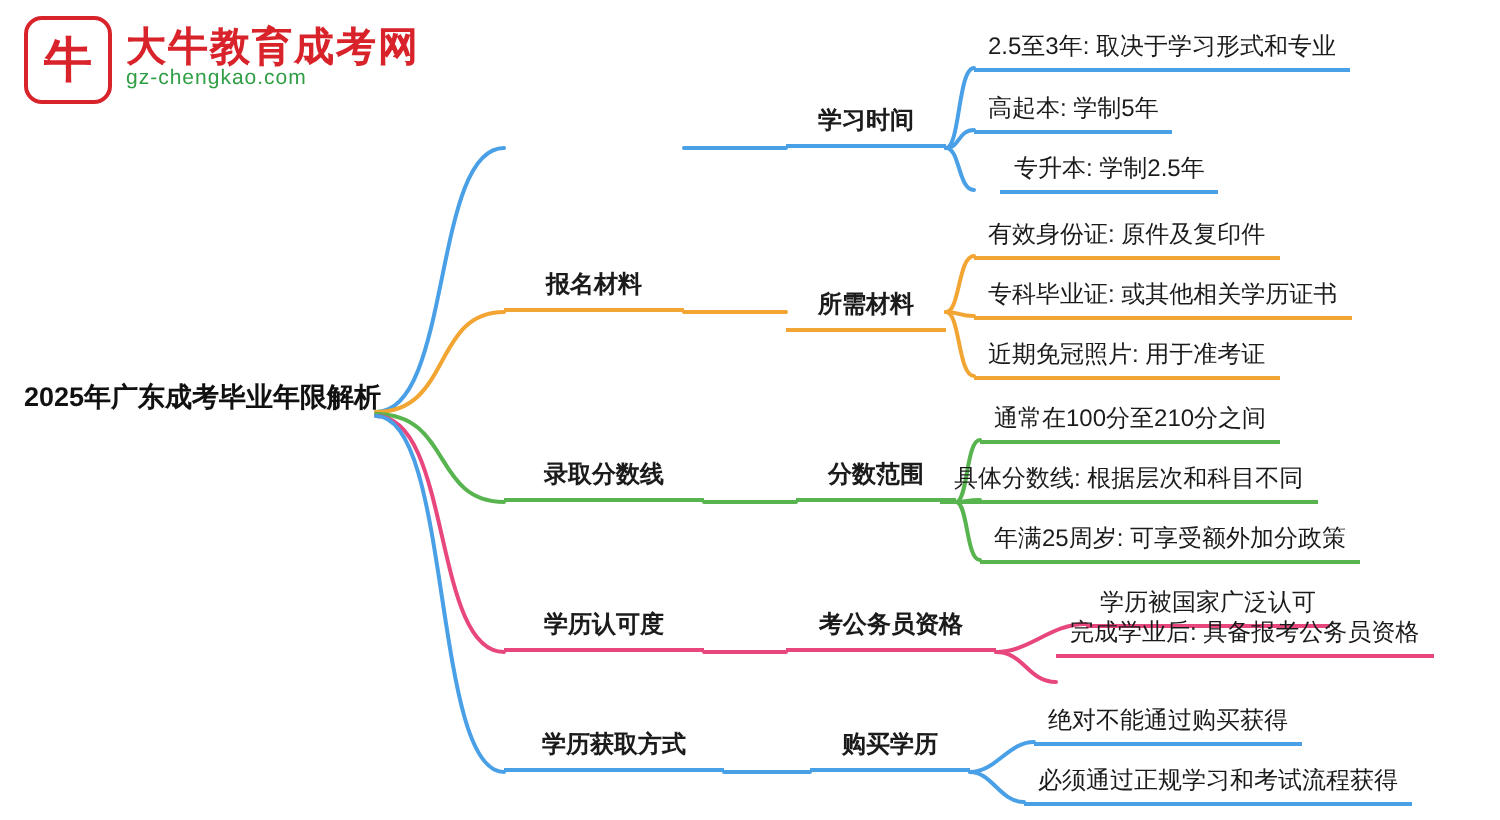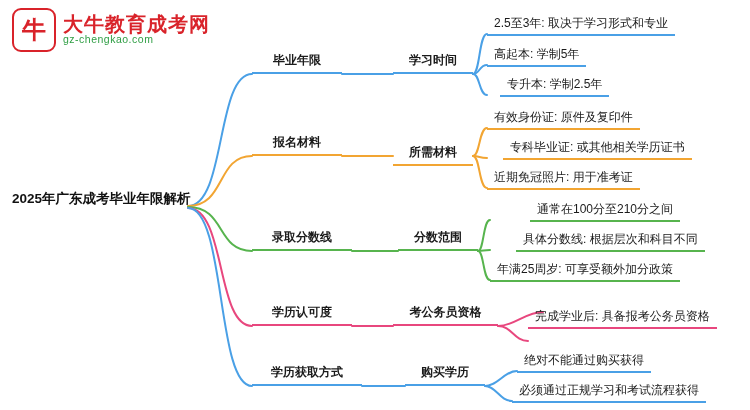--- a/index.html
+++ b/index.html
@@ -67,40 +67,40 @@
       <span>牛</span>
     </div>
     <div class="logo-text">
       <div class="logo-name">大牛教育成考网</div>
       <div class="logo-url">gz-chengkao.com</div>
     </div>
   </div>
 
   <div class="root-topic">2025年广东成考毕业年限解析</div>
 
-  <div class="node lvl" style="left: 252px; top: 49px; width: 90px; --c: #4aa0e6;">毕业年限</div>
   <div class="node lvl" style="left: 393px; top: 49px; width: 80px; --c: #4aa0e6;">学习时间</div>
   <div class="node leaf" style="left: 487px; top: 12px; --c: #4aa0e6;">2.5至3年: 取决于学习形式和专业</div>
   <div class="node leaf" style="left: 487px; top: 43px; --c: #4aa0e6;">高起本: 学制5年</div>
   <div class="node leaf" style="left: 500px; top: 73px; --c: #4aa0e6;">专升本: 学制2.5年</div>
 
   <div class="node lvl" style="left: 252px; top: 131px; width: 90px; --c: #f2a532;">报名材料</div>
   <div class="node lvl" style="left: 393px; top: 131px; width: 80px; margin-top: 10px; --c: #f2a532;">所需材料</div>
   <div class="node leaf" style="left: 487px; top: 106px; --c: #f2a532;">有效身份证: 原件及复印件</div>
-  <div class="node leaf" style="left: 487px; top: 136px; margin-left: 16px; --c: #f2a532;">专科毕业证: 或其他相关学历证书</div>
+  <div class="node leaf" style="left: 487px; top: 136px; --c: #f2a532;">专科毕业证: 或其他相关学历证书</div>
   <div class="node leaf" style="left: 487px; top: 166px; --c: #f2a532;">近期免冠照片: 用于准考证</div>
 
   <div class="node lvl" style="left: 252px; top: 226px; width: 100px; --c: #57b44e;">录取分数线</div>
   <div class="node lvl" style="left: 398px; top: 226px; width: 80px; --c: #57b44e;">分数范围</div>
-  <div class="node leaf" style="left: 490px; top: 198px; margin-left: 40px; --c: #57b44e;">通常在100分至210分之间</div>
-  <div class="node leaf" style="left: 516px; top: 228px; --c: #57b44e;">具体分数线: 根据层次和科目不同</div>
+  <div class="node leaf" style="left: 490px; top: 198px; --c: #57b44e;">通常在100分至210分之间</div>
+  <div class="node leaf" style="left: 470px; top: 228px; --c: #57b44e;">具体分数线: 根据层次和科目不同</div>
   <div class="node leaf" style="left: 490px; top: 258px; --c: #57b44e;">年满25周岁: 可享受额外加分政策</div>
 
   <div class="node lvl" style="left: 393px; top: 301px; width: 105px; --c: #e8477e;">考公务员资格</div>
   <div class="node lvl" style="left: 252px; top: 301px; width: 100px; --c: #e8477e;">学历认可度</div>
+  <div class="node leaf" style="left: 543px; top: 290px; --c: #e8477e;">学历被国家广泛认可</div>
   <div class="node leaf" style="left: 528px; top: 305px; --c: #e8477e;">完成学业后: 具备报考公务员资格</div>
 
   <div class="node lvl" style="left: 252px; top: 361px; width: 110px; --c: #4aa0e6;">学历获取方式</div>
   <div class="node lvl" style="left: 405px; top: 361px; width: 80px; --c: #4aa0e6;">购买学历</div>
   <div class="node leaf" style="left: 517px; top: 349px; --c: #4aa0e6;">绝对不能通过购买获得</div>
   <div class="node leaf" style="left: 512px; top: 379px; --c: #4aa0e6;">必须通过正规学习和考试流程获得</div>
 
 </div>
 
 </body></html>

